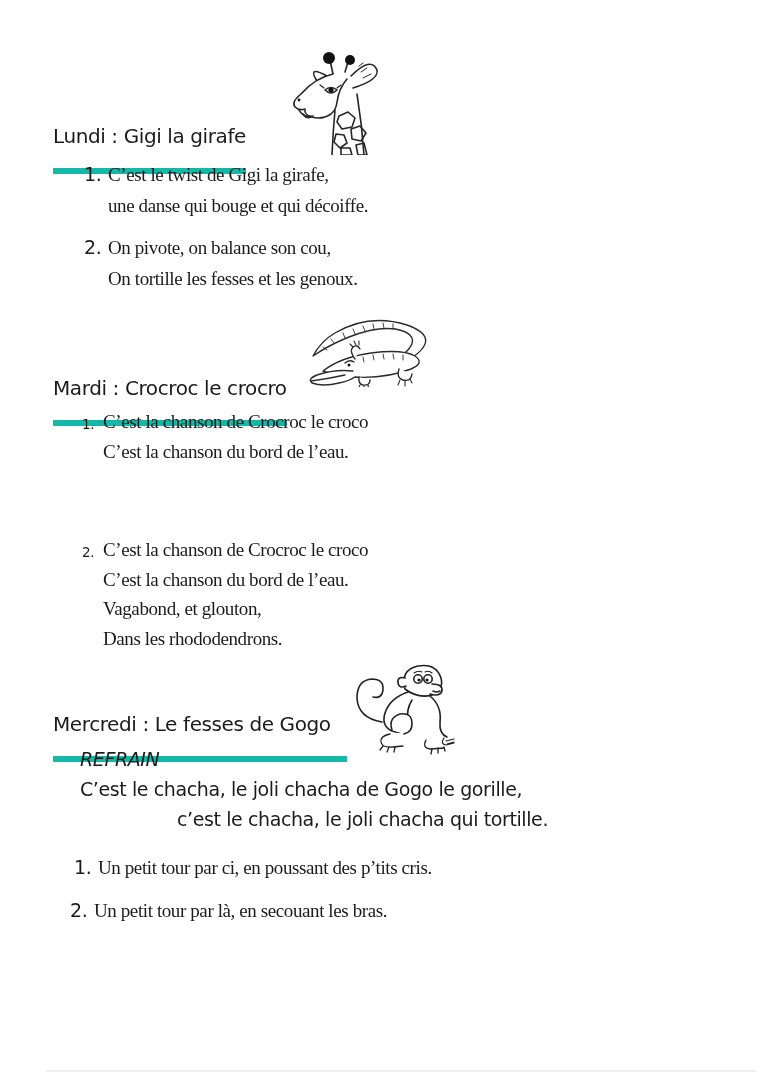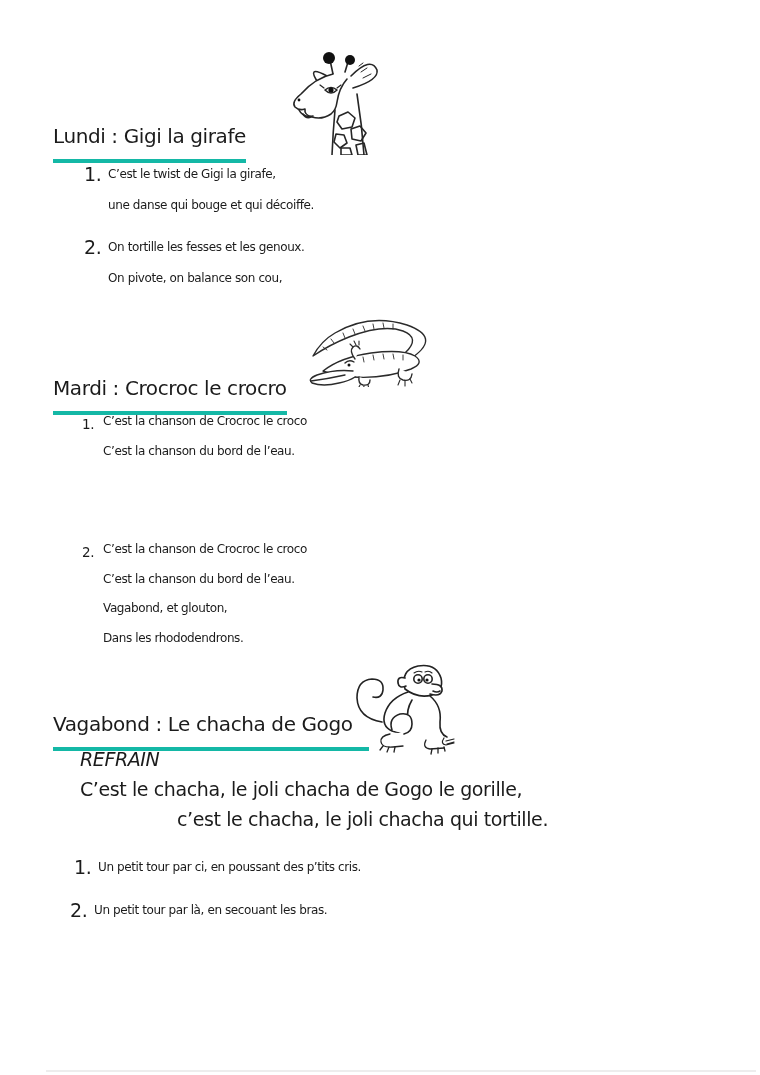--- a/index.html
+++ b/index.html
@@ -11,39 +11,40 @@
     color:#1b1b1b;
     overflow:hidden;
     letter-spacing:-0.4px;
   }
   .illus{position:absolute;}
   .heading{
     position:absolute;
     font-size:20px;
     line-height:25px;
     white-space:nowrap;
-    border-bottom:4px solid #14b8a6;
-    padding-bottom:10px;
+    border-bottom:6px solid #14b8a6;
+    padding-bottom:19px;
   }
   .heading.extended{padding-right:16px;}
   .verse{
     position:absolute;
     display:flex;
     align-items:flex-start;
   }
   .vnum{
     flex:none;
     width:24px;
     font-size:19px;
     line-height:31px;
   }
   .vlines .line{
-    font-size:12px;
+    font-size:19px;
     line-height:31px;
     white-space:nowrap;
+    font-family:Liberation Serif, serif;
   }
   .verse.small-num .vnum{
     width:21px;
     font-size:13.5px;
     line-height:29.5px;
     padding-top:3px;
   }
   .verse.small-num .vlines .line{line-height:29.5px;}
   .refrain-label,.refrain-line{
     position:absolute;
@@ -93,22 +94,22 @@
     <span class="vnum">1.</span>
     <div class="vlines">
       <div class="line">C’est le twist de Gigi la girafe,</div>
       <div class="line">une danse qui bouge et qui décoiffe.</div>
     </div>
   </div>
 
   <div class="verse" style="left:84px;top:232px;">
     <span class="vnum">2.</span>
     <div class="vlines">
+      <div class="line">On pivote, on balance son cou,</div>
       <div class="line">On tortille les fesses et les genoux.</div>
-      <div class="line">On pivote, on balance son cou,</div>
     </div>
   </div>
 
   <svg class="illus" style="left:303px;top:311px;" width="145" height="76" viewBox="0 0 145 76">
     <g fill="none" stroke="#2b2b2b" stroke-width="1.4" stroke-linecap="round" stroke-linejoin="round">
       <path d="M110 46 Q138 26 104 14 Q66 2 32 22 Q18 30 10 45 Q26 34 46 26 Q80 13 100 20 Q118 27 102 42 Z" fill="#ffffff"></path>
       <path d="M20 60 Q38 46 68 42 Q100 38 112 45 Q122 52 108 58 Q82 68 50 66 Q32 65 20 60 Z" fill="#ffffff"></path>
       <path d="M50 60 Q32 58 14 64 Q4 68 9 72 Q20 76 36 72 Q46 70 52 66" fill="#ffffff"></path>
       <path d="M8 70 Q24 68 42 64"></path>
       <circle cx="46" cy="54" r="1.5" fill="#111" stroke="none"></circle>
@@ -161,21 +162,21 @@
       <path d="M96 80 q-4 6 2 7 l8 -2 M99 86 l7 -2 M98 83 l8 -2" stroke-width="1.2"></path>
       <path d="M64 42 Q58 52 60 62"></path>
       <path d="M44 72 Q40 60 52 56 Q64 54 64 66 Q64 74 56 76" fill="#ffffff"></path>
       <path d="M42 76 q-10 2 -9 8 q1 6 12 5 l10 -1" fill="#ffffff" stroke-width="1.3"></path>
       <path d="M35 88 l-3 4 M41 89 l-2 5 M47 89 l-1 5" stroke-width="1.3"></path>
       <path d="M78 82 q-4 8 4 9 l14 -1" fill="#ffffff" stroke-width="1.3"></path>
       <path d="M84 91 l-1 5 M90 90 l0 5 M96 89 l1 4" stroke-width="1.3"></path>
     </g>
   </svg>
 
-  <div class="heading extended" style="left:53px;top:712px;">Vagabond : Le chacha de Gogo</div>
+  <div class="heading extended" style="left:53px;top:712px;">Mercredi : Le fesses de Gogo</div>
 
   <div class="refrain-label" style="left:80px;top:747px;font-style:italic;">REFRAIN</div>
   <div class="refrain-line" style="left:177px;top:807px;">c’est le chacha, le joli chacha qui tortille.</div>
   <div class="refrain-line" style="left:80px;top:777px;">C’est le chacha, le joli chacha de Gogo le gorille,</div>
 
   <div class="verse" style="left:74px;top:852px;">
     <span class="vnum">1.</span>
     <div class="vlines">
       <div class="line">Un petit tour par ci, en poussant des p’tits cris.</div>
     </div>

